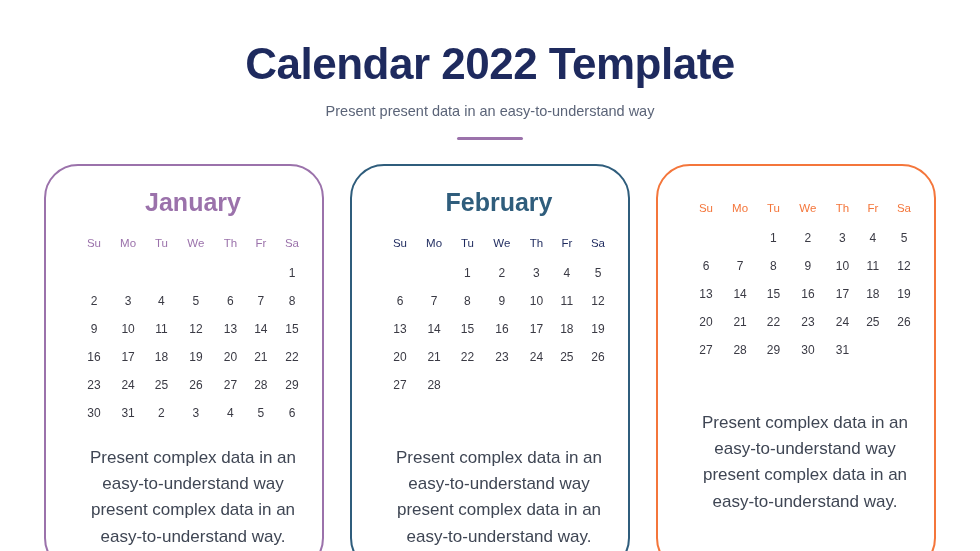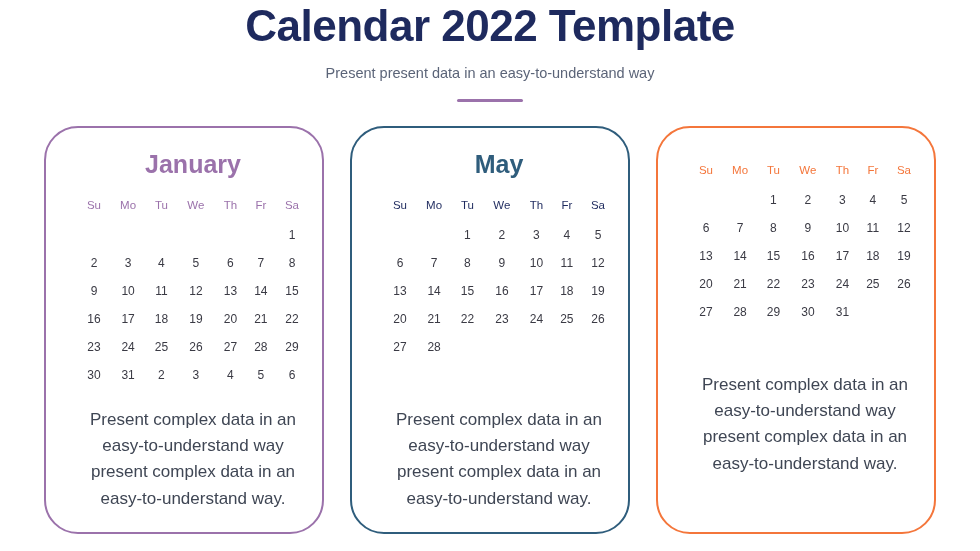--- a/index.html
+++ b/index.html
@@ -19,20 +19,21 @@
     height: 551px;
     box-sizing: border-box;
   }
   .title {
     text-align: center;
     font-size: 44px;
     font-weight: bold;
     color: #1e2a5e;
     letter-spacing: -0.5px;
     margin: 0;
+    padding-top: 38px;
     line-height: 1.2;
   }
   .subtitle {
     text-align: center;
     font-size: 14.5px;
     color: #5b6478;
     margin: 0;
     padding-top: 12px;
     font-weight: normal;
   }
@@ -188,21 +189,21 @@
             <td class="muted">4</td>
             <td class="muted">5</td>
             <td class="muted">6</td>
           </tr>
         </tbody>
       </table>
       <div class="card-desc">Present complex data in an easy-to-understand way present complex data in an easy-to-understand way.</div>
     </div>
 
     <div class="card feb">
-      <div class="card-month">May</div>
+      <div class="card-month">February</div>
       <table class="cal">
         <thead>
           <tr>
             <th>Su</th>
             <th>Mo</th>
             <th>Tu</th>
             <th>We</th>
             <th>Th</th>
             <th>Fr</th>
             <th>Sa</th>

